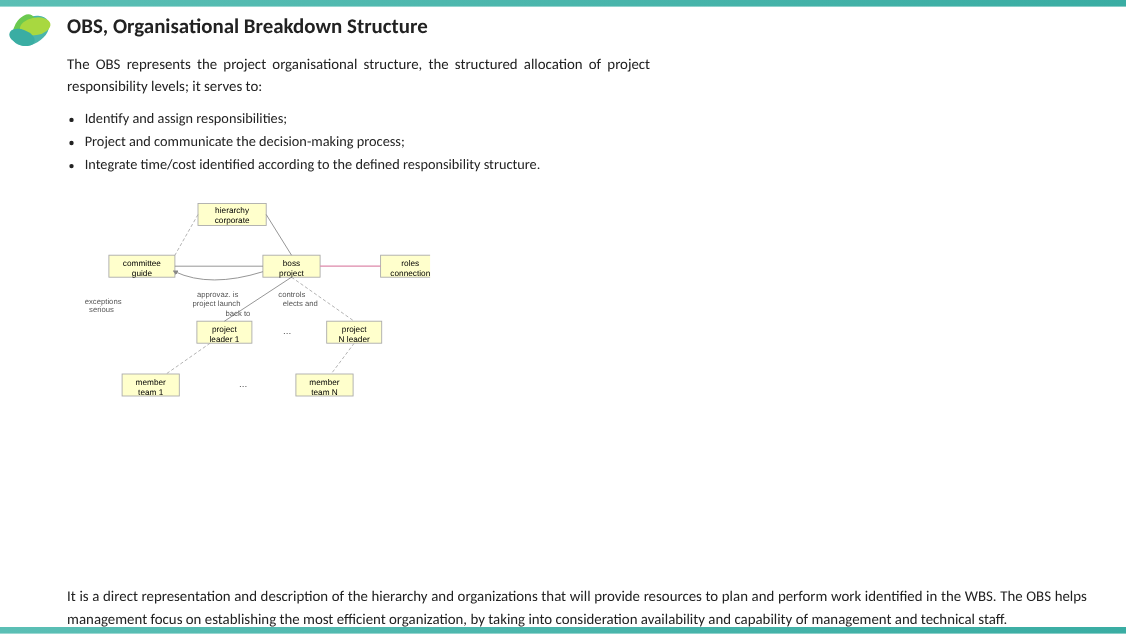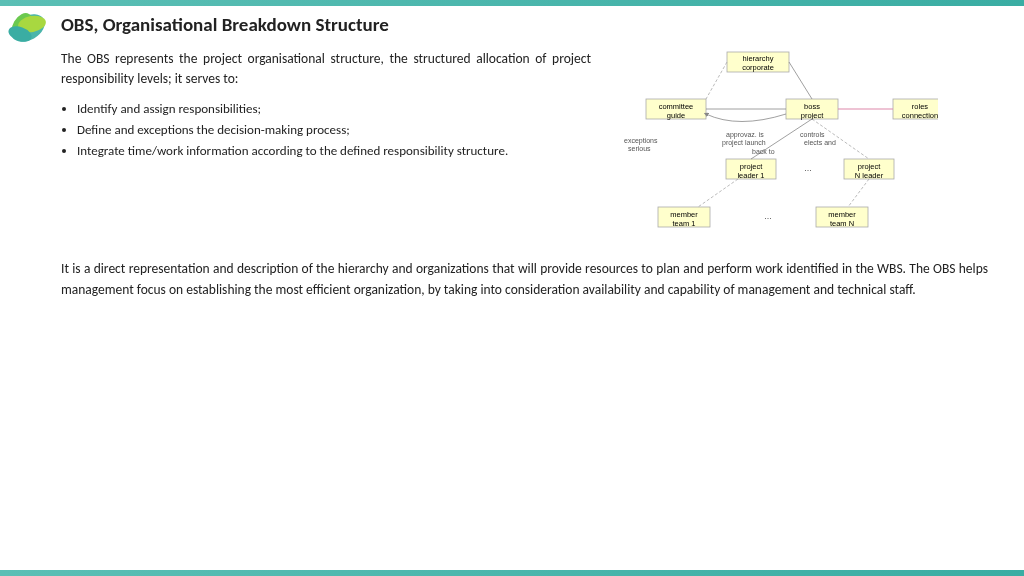--- a/index.html
+++ b/index.html
@@ -54,35 +54,35 @@
       font-size: 19px;
       font-weight: bold;
       color: #222;
       margin-bottom: 12px;
       line-height: 1.2;
     }
 
     
     .two-col {
       display: flex;
-      flex-direction: row;
+      flex-direction: column;
       gap: 12px;
       margin-bottom: 10px;
     }
 
     .left-col {
       flex: 1 1 auto;
       max-width: 530px;
     }
 
     .right-col {
       flex: 0 0 340px;
       display: flex;
       align-items: flex-start;
-      justify-content: center;
+      justify-content: flex-start;
     }
 
     .intro-text {
       font-size: 13.5px;
       line-height: 1.5;
       text-align: justify;
       margin-bottom: 10px;
     }
 
     .bullet-list {
@@ -139,22 +139,22 @@
 <div class="content">
 
   <div class="title">OBS, Organisational Breakdown Structure</div>
 
   <div class="two-col">
 
     <div class="left-col">
       <p class="intro-text">The  OBS  represents  the  project  organisational  structure,  the structured allocation of project responsibility levels; it serves to:</p>
       <ul class="bullet-list">
         <li>Identify and assign responsibilities;</li>
-        <li>Define and exceptions the decision-making process;</li>
-        <li>Integrate  time/work  information  according  to  the  defined responsibility structure.</li>
+        <li>Project and communicate the decision-making process;</li>
+        <li>Integrate  time/cost  identified  according  to  the  defined responsibility structure.</li>
       </ul>
     </div>
 
     <div class="right-col">
       <div class="obs-diagram">
         <svg viewBox="0 0 330 200" xmlns="http://www.w3.org/2000/svg" font-family="Arial, sans-serif" font-size="8">
 
           <rect x="119" y="3" width="62" height="20" fill="#ffffcc" stroke="#aaa" stroke-width="0.8"></rect>
           <text x="150" y="12" text-anchor="middle" font-size="7.5">hierarchy</text>
           <text x="150" y="21" text-anchor="middle" font-size="7.5">corporate</text>

